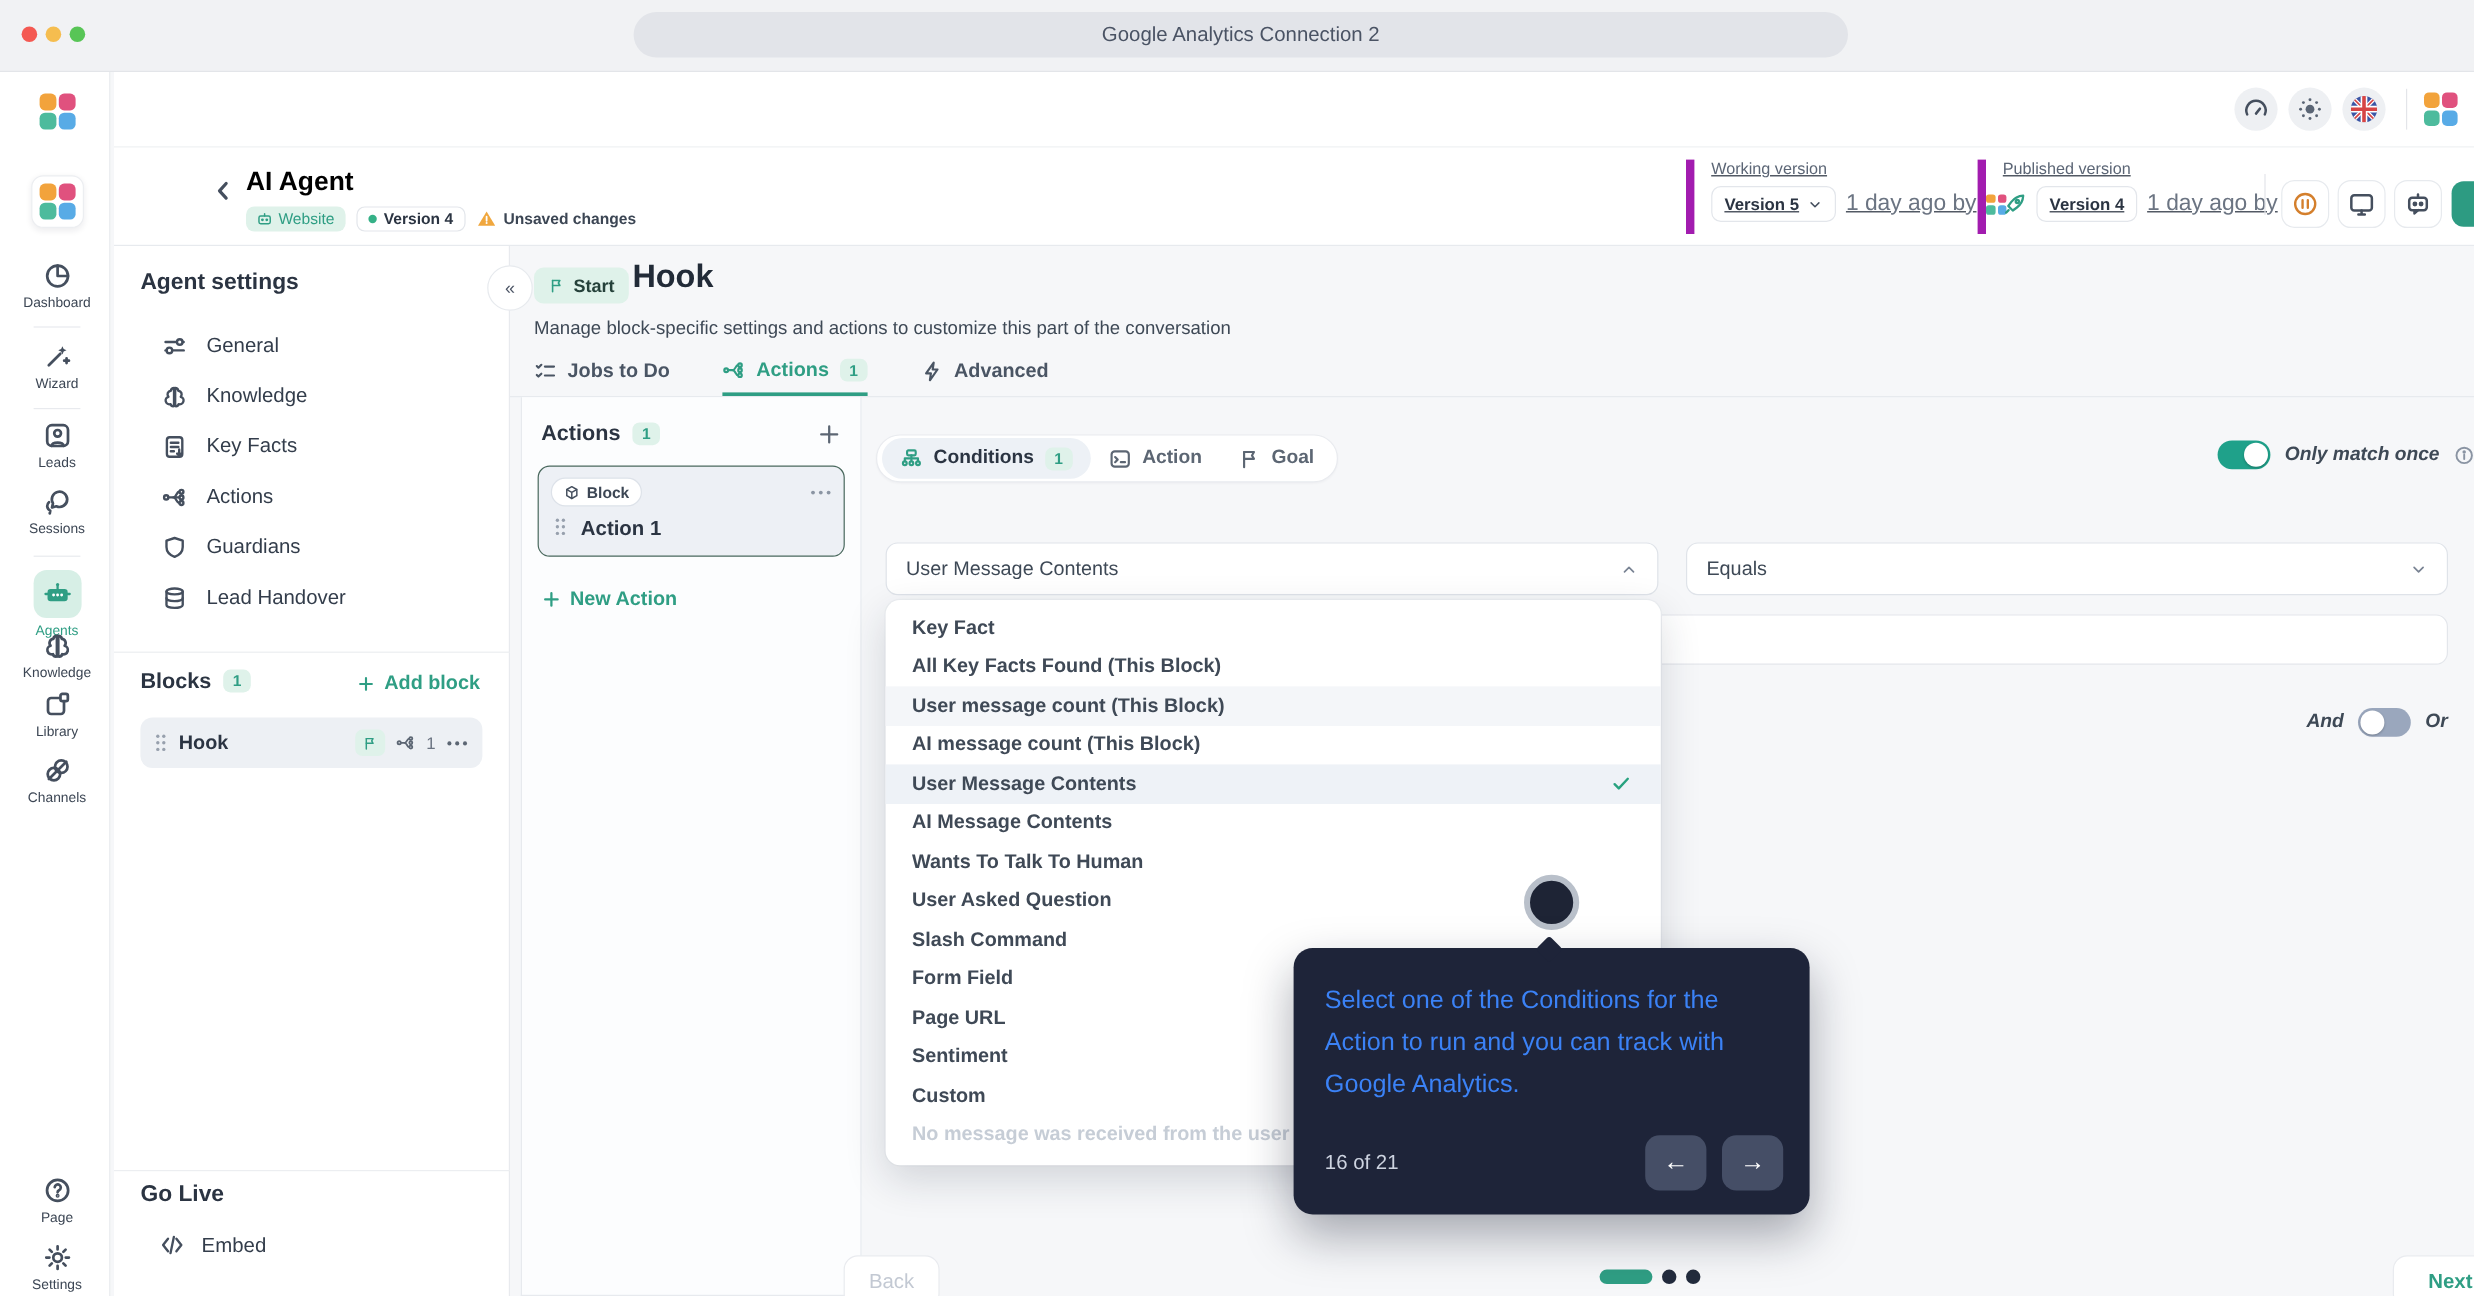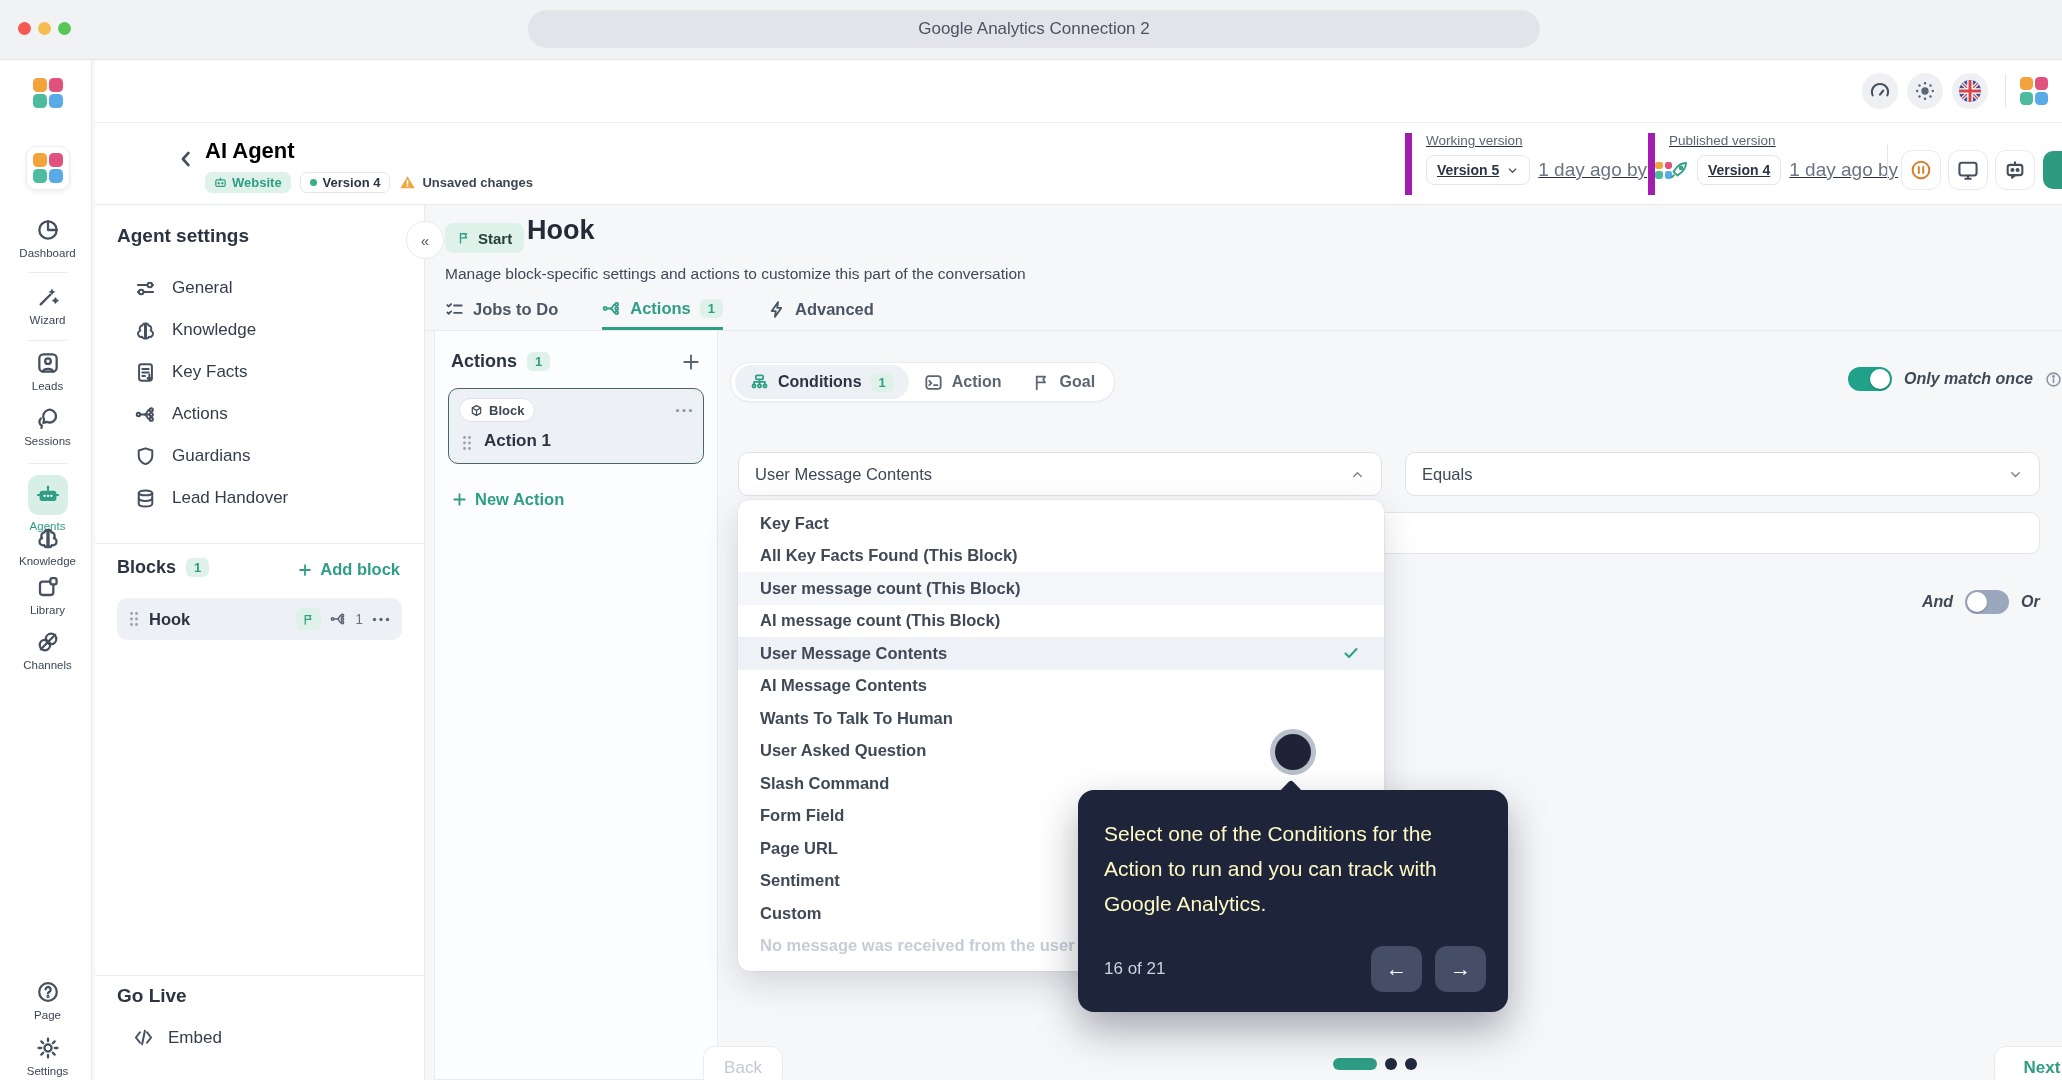--- a/index.html
+++ b/index.html
@@ -23,21 +23,21 @@
   .rail-div { position:absolute; left:28px; width:39px; border-top:1px solid #e8eaee; }
   .agents-tile { width:40px; height:40px; background:#d7efe6; border-radius:11px; display:flex; align-items:center; justify-content:center; }
   
   .topbar { position:absolute; left:95px; top:60px; width:1967px; height:63px; background:#fff; border-bottom:1px solid #eceef1; }
   .circbtn { position:absolute; top:13px; width:36px; height:36px; border-radius:50%; background:#eef0f3; display:flex; align-items:center; justify-content:center; cursor:pointer; }
   .flagwrap { width:22px; height:22px; border-radius:50%; overflow:hidden; }
   
   .pagehead { position:absolute; left:95px; top:123px; width:1967px; height:82px; background:#fff; border-bottom:1px solid #e7eaee; }
   .ph-title { position:absolute; left:110px; top:15px; font-size:22px; font-weight:700; color:#000000; }
   .ph-badges { position:absolute; left:110px; top:48px; display:flex; gap:9px; align-items:center; height:22px; }
-  .bdg-green { display:flex; align-items:center; gap:5px; background:#dff2ea; color:#2f9e84; font-size:13px; font-weight:700; padding:3px 9px; border-radius:7px;text-align:center; }
+  .bdg-green { display:flex; align-items:center; gap:5px; background:#dff2ea; color:#2f9e84; font-size:13px; font-weight:400; padding:3px 9px; border-radius:7px;text-align:center; }
   .bdg-ver { display:flex; align-items:center; gap:6px; background:#fff; border:1px solid #e3e6eb; font-size:13px; font-weight:700; color:#2b3442; padding:2px 9px; border-radius:7px; }
   .dot-g { width:7px; height:7px; border-radius:50%; background:#35b187; }
   .unsaved { display:flex; align-items:center; gap:6px; font-size:13px; color:#3c4654; font-weight:600; }
   .vsec { position:absolute; top:10px; height:62px; border-left:7px solid #a21caf; padding-left:14px;text-decoration:underline; }
   .vlab { font-size:13.5px; color:#5b6575; }
   .vrow { display:flex; align-items:center; gap:8px; margin-top:7px; }
   .vsel { display:flex; align-items:center; gap:7px; background:#fff; border:1px solid #e3e6eb; border-radius:8px; height:30px; padding:0 10px; font-size:14px; font-weight:700; color:#2b3442; cursor:pointer; }
   .vmeta { font-size:19px; color:#6b7482; }
   .sqbtn { position:absolute; top:27px; width:40px; height:40px; border:1px solid #e7eaee; border-radius:11px; background:#fff; display:flex; align-items:center; justify-content:center; cursor:pointer; }
   .savebtn { position:absolute; left:1948px; top:28px; width:104px; height:38px; background:#2d9b82; border:none; border-radius:10px; color:#fff; font-size:16px; font-weight:700; display:flex; align-items:center; justify-content:center; gap:8px; cursor:pointer; font-family:inherit; }
@@ -74,21 +74,21 @@
   .select { position:absolute; height:44px; background:#fff; border:1px solid #dfe3e9; border-radius:10px; display:flex; align-items:center; justify-content:space-between; padding:0 16px; font-size:16.5px; color:#3e4956; cursor:pointer; }
   .valinput { position:absolute; left:315px; top:307px; width:1300px; height:42px; background:#fff; border:1px solid #e3e6eb; border-radius:10px; font-size:16px; padding:0 14px; color:#3e4956; font-family:inherit; }
   .dropdown { position:absolute; left:313px; top:295px; width:646px; background:#fff; border-radius:12px; box-shadow:0 12px 34px rgba(25,35,55,.16), 0 0 0 1px #eef0f3; padding:7px 0 9px 0; z-index:10; }
   .opt { height:32.5px; display:flex; align-items:center; justify-content:space-between; padding:0 24px 0 22px; font-size:16.5px; font-weight:600; color:#3f4956; cursor:pointer; }
   .opt.hover { background:#f4f6f9; }
   .opt.selected { background:#eef2f7; }
   .opt.disabled { color:#c6cdd6; }
   .cursorcirc { position:absolute; left:845px; top:524px; width:46px; height:46px; border-radius:50%; background:#1e2435; border:5px solid #b9c0ca; z-index:21; }
   .tour { position:absolute; left:653px; top:585px; width:430px; height:222px; background:#1e2439; border-radius:16px; z-index:22; padding:26px 26px 20px 26px; box-shadow:0 18px 40px rgba(15,20,40,.35); }
   .tour::before { content:""; position:absolute; top:-7px; left:205px; width:16px; height:16px; background:#1e2439; transform:rotate(45deg); border-radius:3px; }
-  .tour-text { font-size:21px; line-height:35px; color:#fef9c3; }
+  .tour-text { font-size:21px; line-height:35px; color:#3b82f6; }
   .tour-foot { position:absolute; left:26px; right:22px; bottom:20px; display:flex; align-items:center; justify-content:space-between; }
   .tour-step { font-size:17px; color:#cdd3e0; }
   .tour-btns { display:flex; gap:13px; }
   .tour-btn { width:51px; height:46px; border-radius:12px; background:#454e66; border:none; color:#fff; font-size:21px; cursor:pointer; display:flex; align-items:center; justify-content:center; font-family:inherit; }
   .pagedots { position:absolute; left:908px; top:853px; display:flex; align-items:center; gap:8px; }
   .pagedots .pill { width:44px; height:12px; border-radius:6px; background:#2f9e84; }
   .pagedots .dt { width:12px; height:12px; border-radius:50%; background:#222b3d; }
   .navbtn { position:absolute; top:841px; height:44px; background:#fff; border:1px solid #e9ebef; border-radius:12px; font-size:17px; display:flex; align-items:center; justify-content:center; cursor:pointer; font-family:inherit; }
   .hdr-divider { position:absolute; top:14px; height:34px; border-left:1px solid #e3e5e9; }
 </style>
@@ -556,21 +556,21 @@
           <span>Block</span>
         </span>
         <svg width="18" height="5" viewBox="0 0 18 5" style="cursor:pointer">
             <g fill="#8b95a3">
               <circle cx="2.5" cy="2.5" r="1.6"></circle>
               <circle cx="9" cy="2.5" r="1.6"></circle>
               <circle cx="15.5" cy="2.5" r="1.6"></circle>
             </g>
           </svg>
       </div>
-      <div style="display:flex;align-items:flex-end;gap:12px;margin-top:9px;padding-left:3px">
+      <div style="display:flex;align-items:flex-start;gap:12px;margin-top:9px;padding-left:3px">
         <svg width="10" height="16" viewBox="0 0 10 16">
             <g fill="#97a0ad">
               <circle cx="2.5" cy="2.5" r="1.4"></circle>
               <circle cx="7.5" cy="2.5" r="1.4"></circle>
               <circle cx="2.5" cy="8" r="1.4"></circle>
               <circle cx="7.5" cy="8" r="1.4"></circle>
               <circle cx="2.5" cy="13.5" r="1.4"></circle>
               <circle cx="7.5" cy="13.5" r="1.4"></circle>
             </g>
           </svg>

